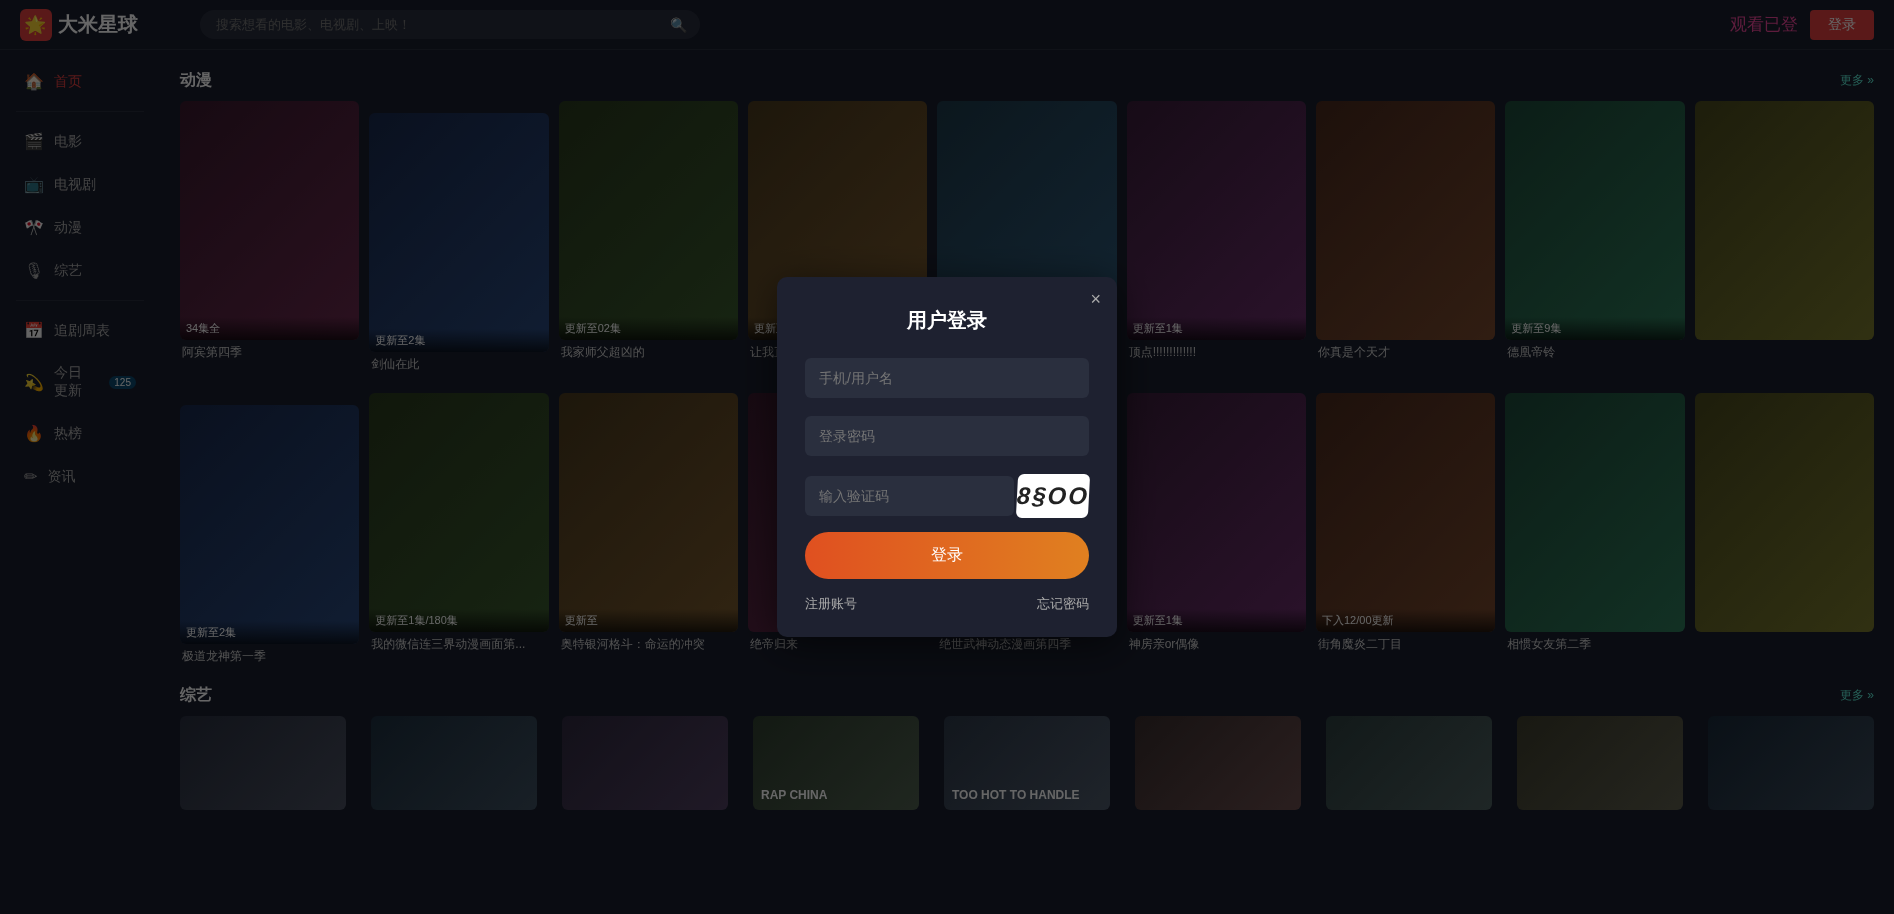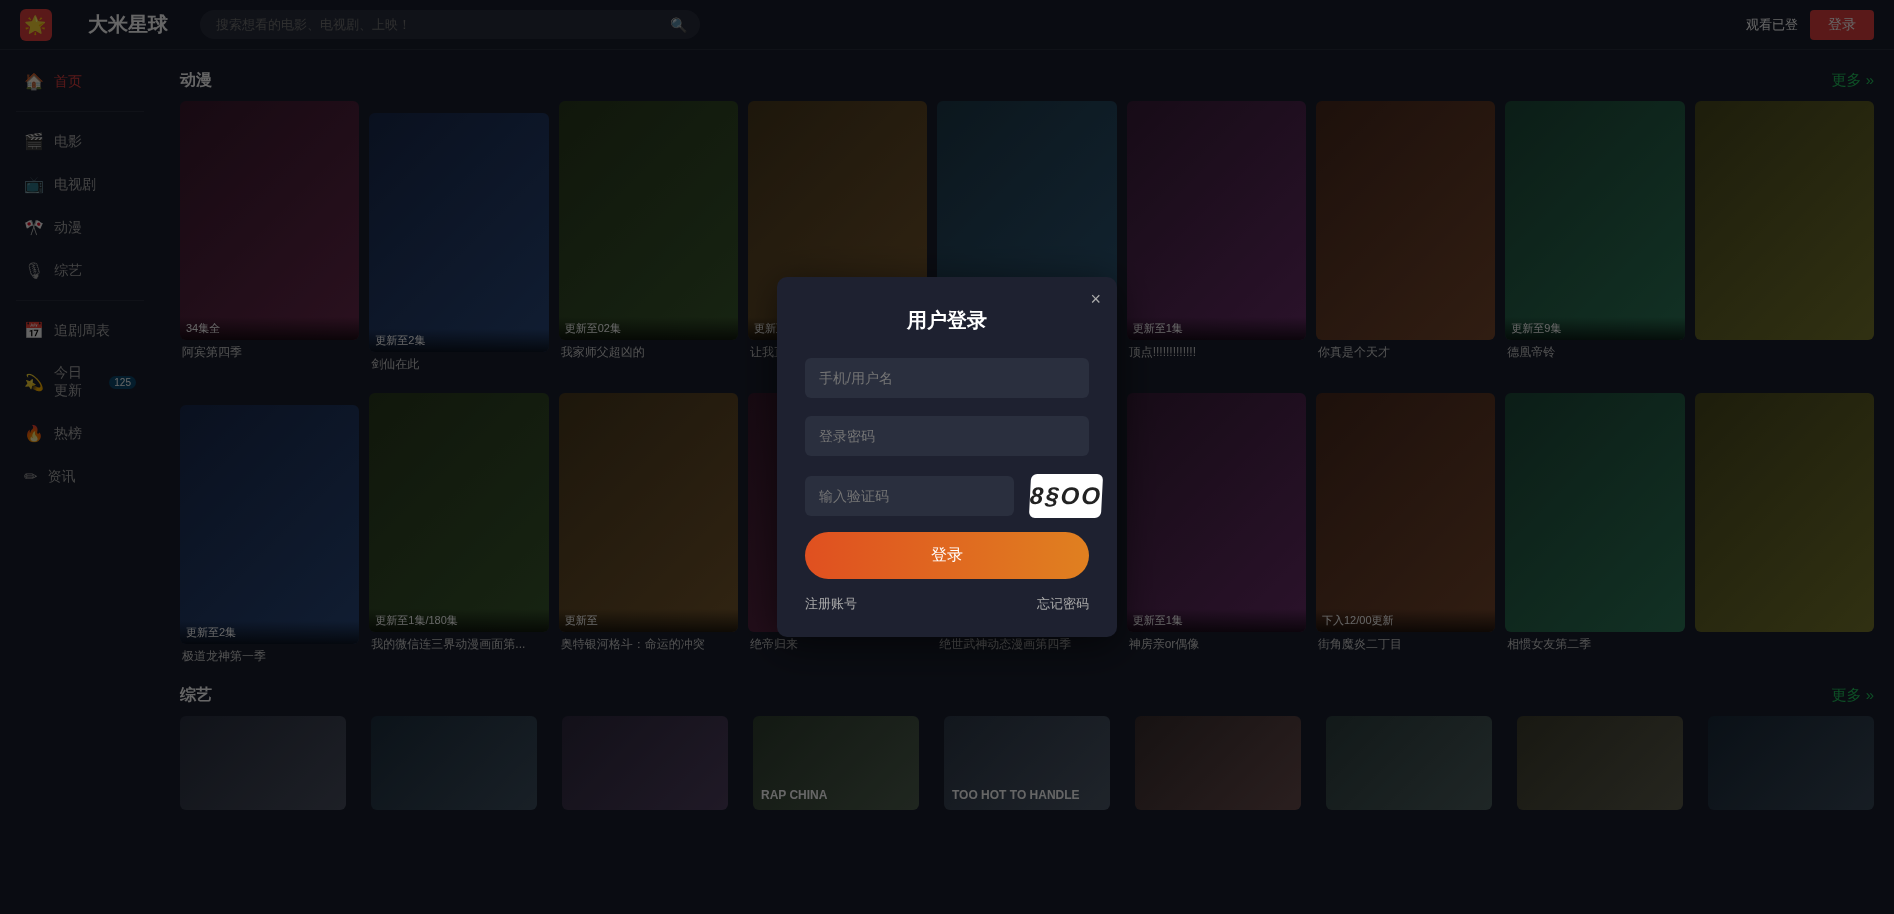--- a/index.html
+++ b/index.html
@@ -27,21 +27,20 @@
     .logo-area {
       display: flex;
       align-items: center;
       gap: 6px;
       min-width: 160px;
     }
     .logo-text {
       font-size: 20px;
       font-weight: bold;
       color: #fff;
-      margin-left: 30px;
     }
     .logo-icon {
       width: 32px;
       height: 32px;
       background: #e04040;
       border-radius: 6px;
       display: flex;
       align-items: center;
       justify-content: center;
       font-size: 18px;
@@ -70,22 +69,22 @@
       color: #aaa;
       font-size: 14px;
     }
     .header-right {
       margin-left: auto;
       display: flex;
       align-items: center;
       gap: 12px;
     }
     .watch-history {
-      color: #ffffff;
-      font-size: 13px;
+      color: #ec4899;
+      font-size: 17px;
       cursor: pointer;
     }
     .login-btn-header {
       background: #e04040;
       color: #fff;
       border: none;
       border-radius: 4px;
       padding: 6px 18px;
       font-size: 14px;
       cursor: pointer;
@@ -146,22 +145,22 @@
       justify-content: space-between;
       margin-bottom: 10px;
       margin-top: 10px;
     }
     .section-title {
       font-size: 16px;
       color: #fff;
       font-weight: bold;
     }
     .section-more {
-      font-size: 15px;
-      color: #22c55e;
+      font-size: 12px;
+      color: #5eead4;
       cursor: pointer;
     }
 
     
     .card-grid {
       display: grid;
       grid-template-columns: repeat(9, 1fr);
       gap: 10px;
       margin-bottom: 16px;
     }
@@ -243,21 +242,21 @@
       border: none;
       border-radius: 6px;
       padding: 12px 14px;
       color: #aaa;
       font-size: 14px;
       margin-bottom: 18px;
       outline: none;
     }
     .captcha-row {
       display: flex;
-      gap: 16px;
+      gap: 3px;
       margin-bottom: 14px;
       align-items: center;
     }
     .captcha-input {
       flex: 1;
       background: #2a2f3e;
       border: none;
       border-radius: 6px;
       padding: 12px 14px;
       color: #aaa;

